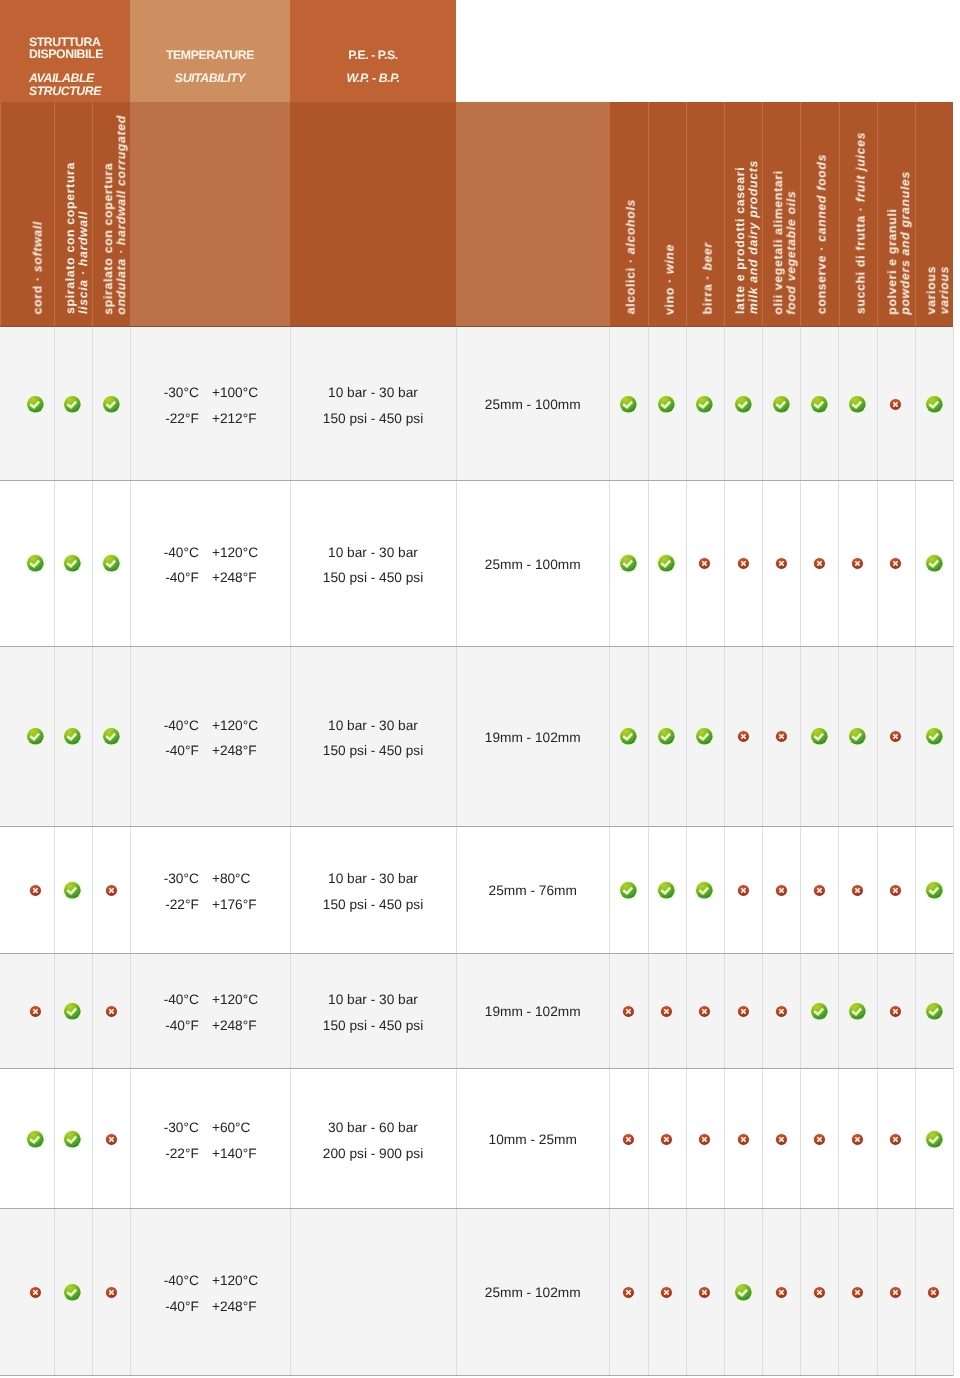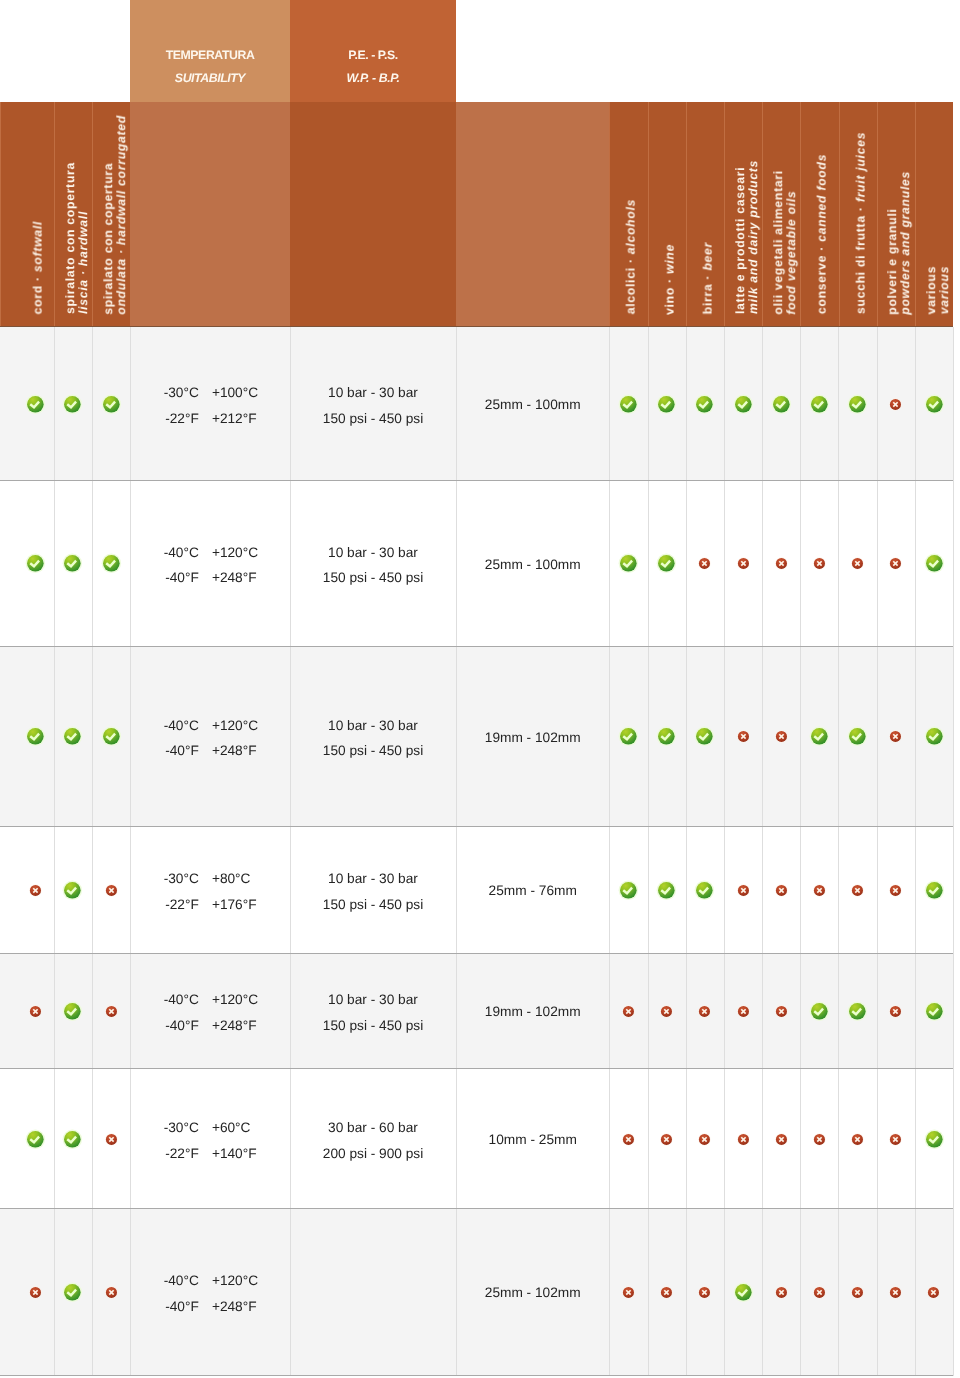--- a/index.html
+++ b/index.html
@@ -57,22 +57,28 @@
   <radialGradient id="gRed" cx="42%" cy="30%" r="82%">
     <stop offset="0%" stop-color="#ca5733"></stop>
     <stop offset="40%" stop-color="#bb4527"></stop>
     <stop offset="80%" stop-color="#9c3219"></stop>
     <stop offset="100%" stop-color="#7d2612"></stop>
   </radialGradient>
  </defs>
 </svg>
 <div id="sheet">
   <div id="hdr">
+    <div class="hgroup dark lefted" style="left:0.0px;width:130.0px;">
+      <div class="lbl it">STRUTTURA
+DISPONIBILE</div>
+      <div class="lbl en">AVAILABLE
+STRUCTURE</div>
+    </div>
     <div class="hgroup light" style="left:130.0px;width:160.0px;">
-      <div class="lbl it">TEMPERATURA</div>
+      <div class="lbl it">TEMPERATURE</div>
       <div class="lbl en">SUITABILITY</div>
     </div>
     <div class="hgroup dark" style="left:290.0px;width:166.0px;">
       <div class="lbl it">P.E. - P.S.</div>
       <div class="lbl en">W.P. - B.P.</div>
     </div>
     <div id="hdr2">
       <div class="vcell" style="left:0.0px;width:53.6px;">
         <div class="vtxt" style="left:38.00px;">
           <div class="rot"><span class="it">cord</span><span class="sep"> · </span><span class="en">softwall</span></div>

